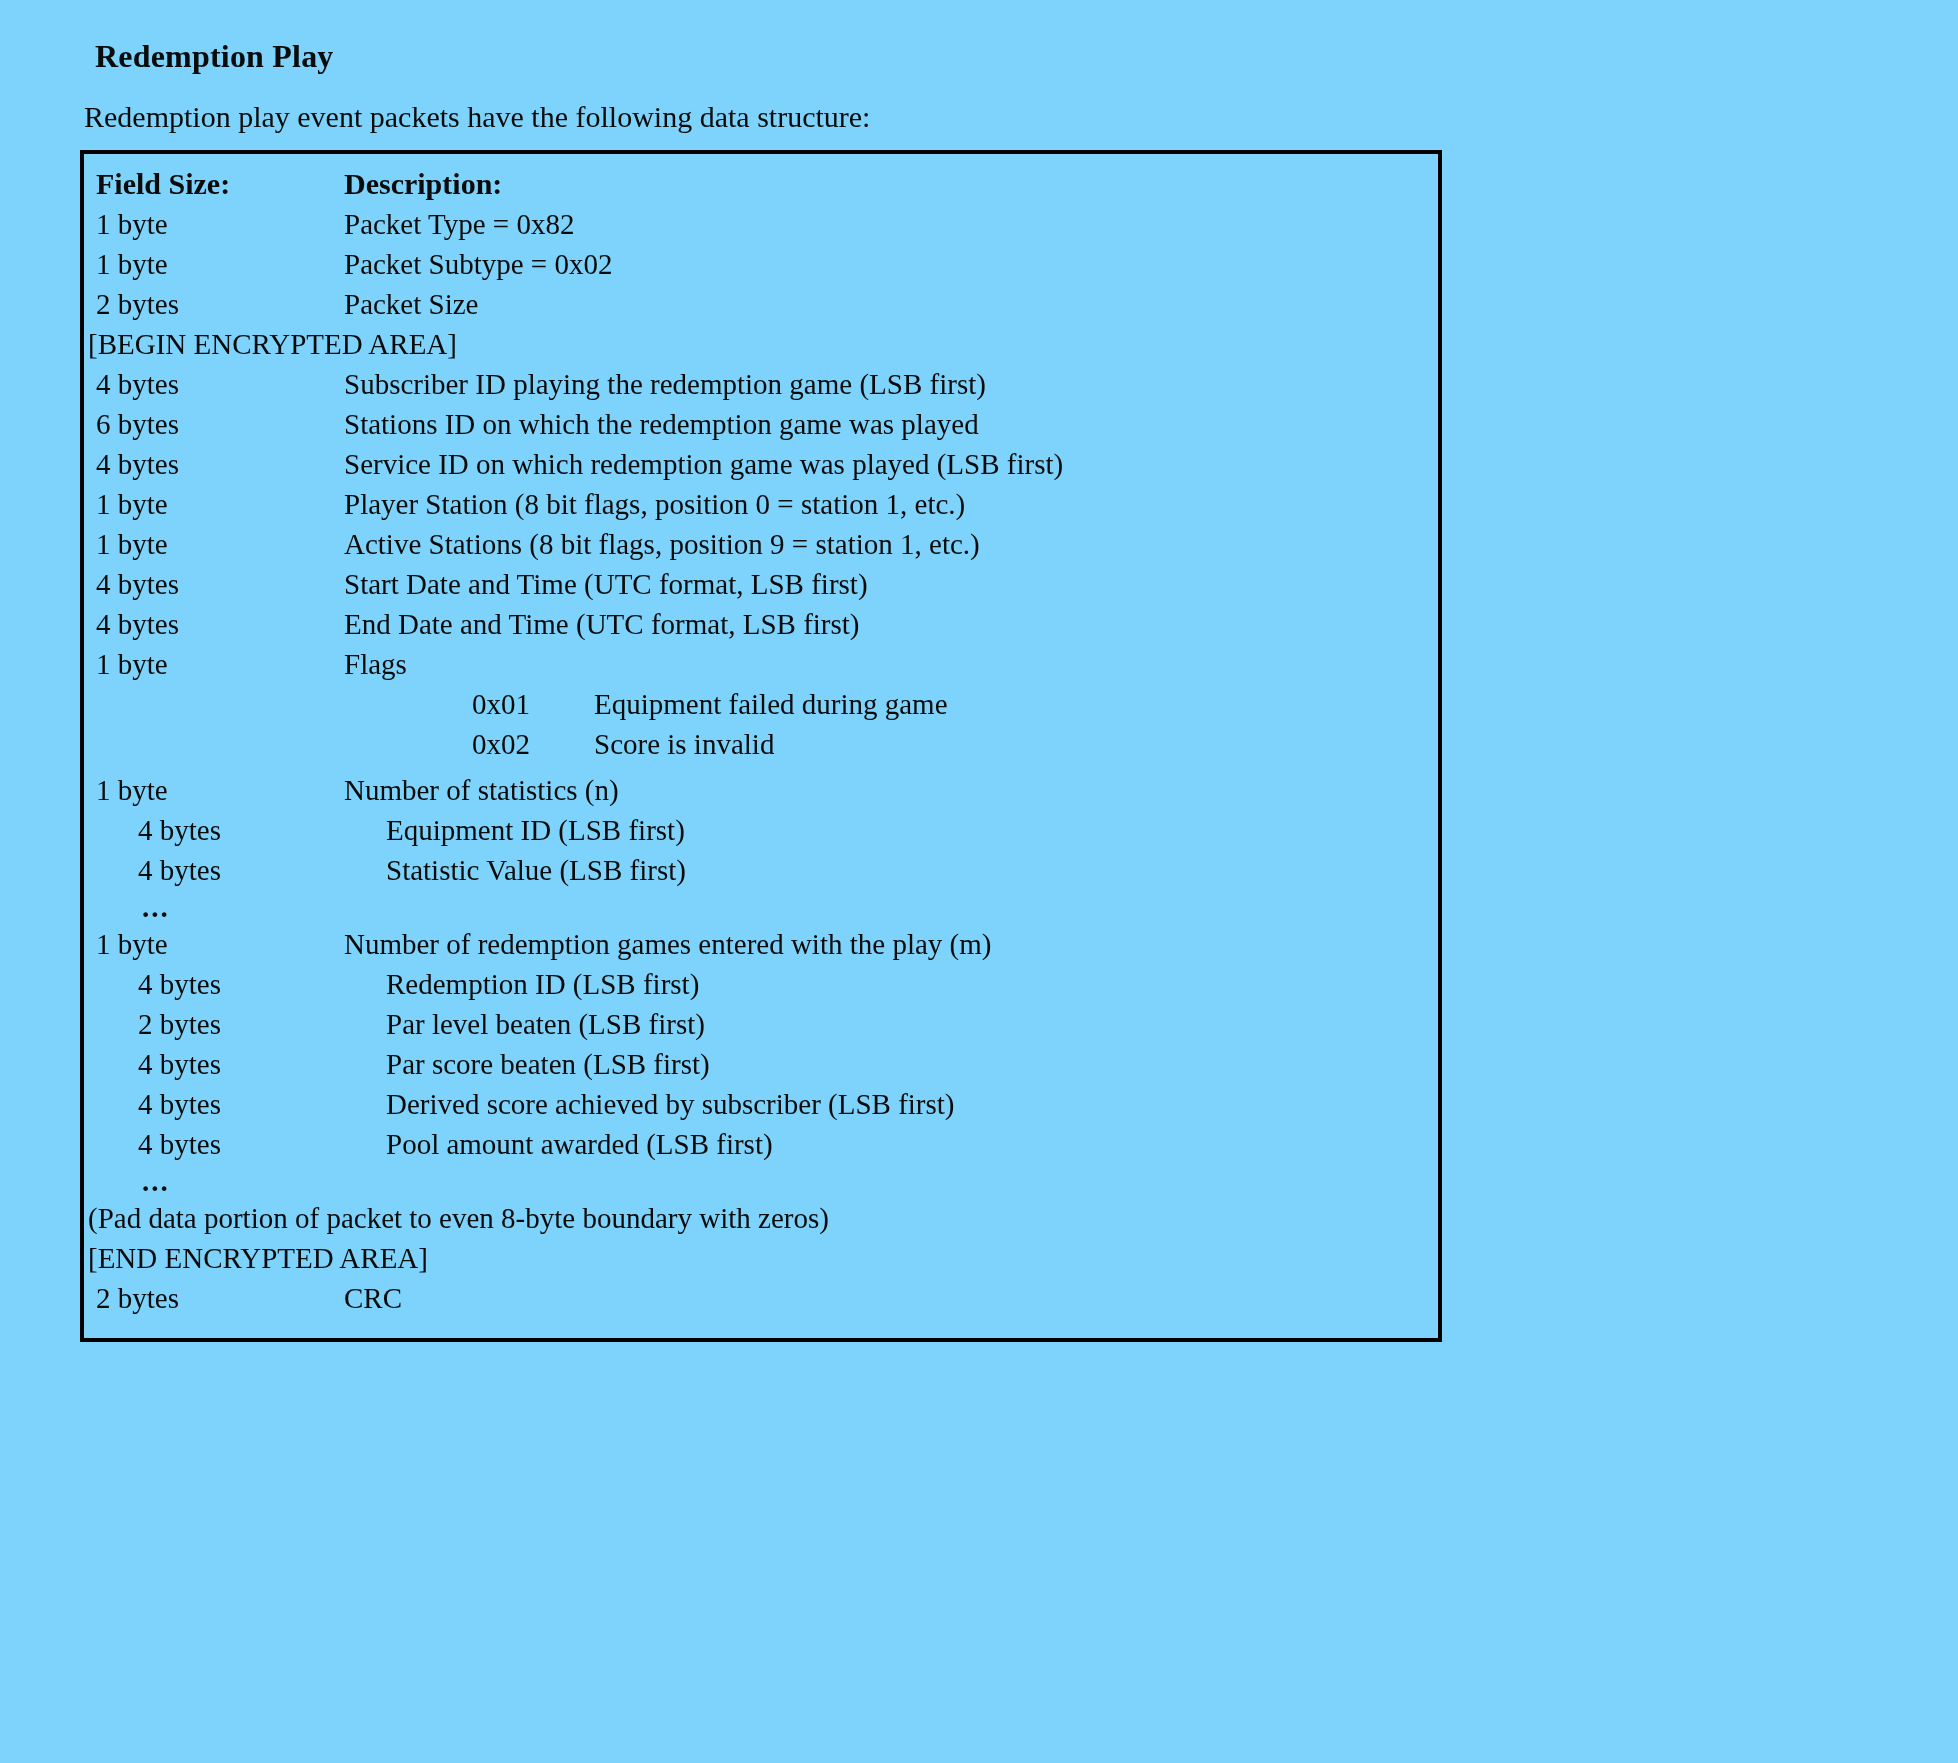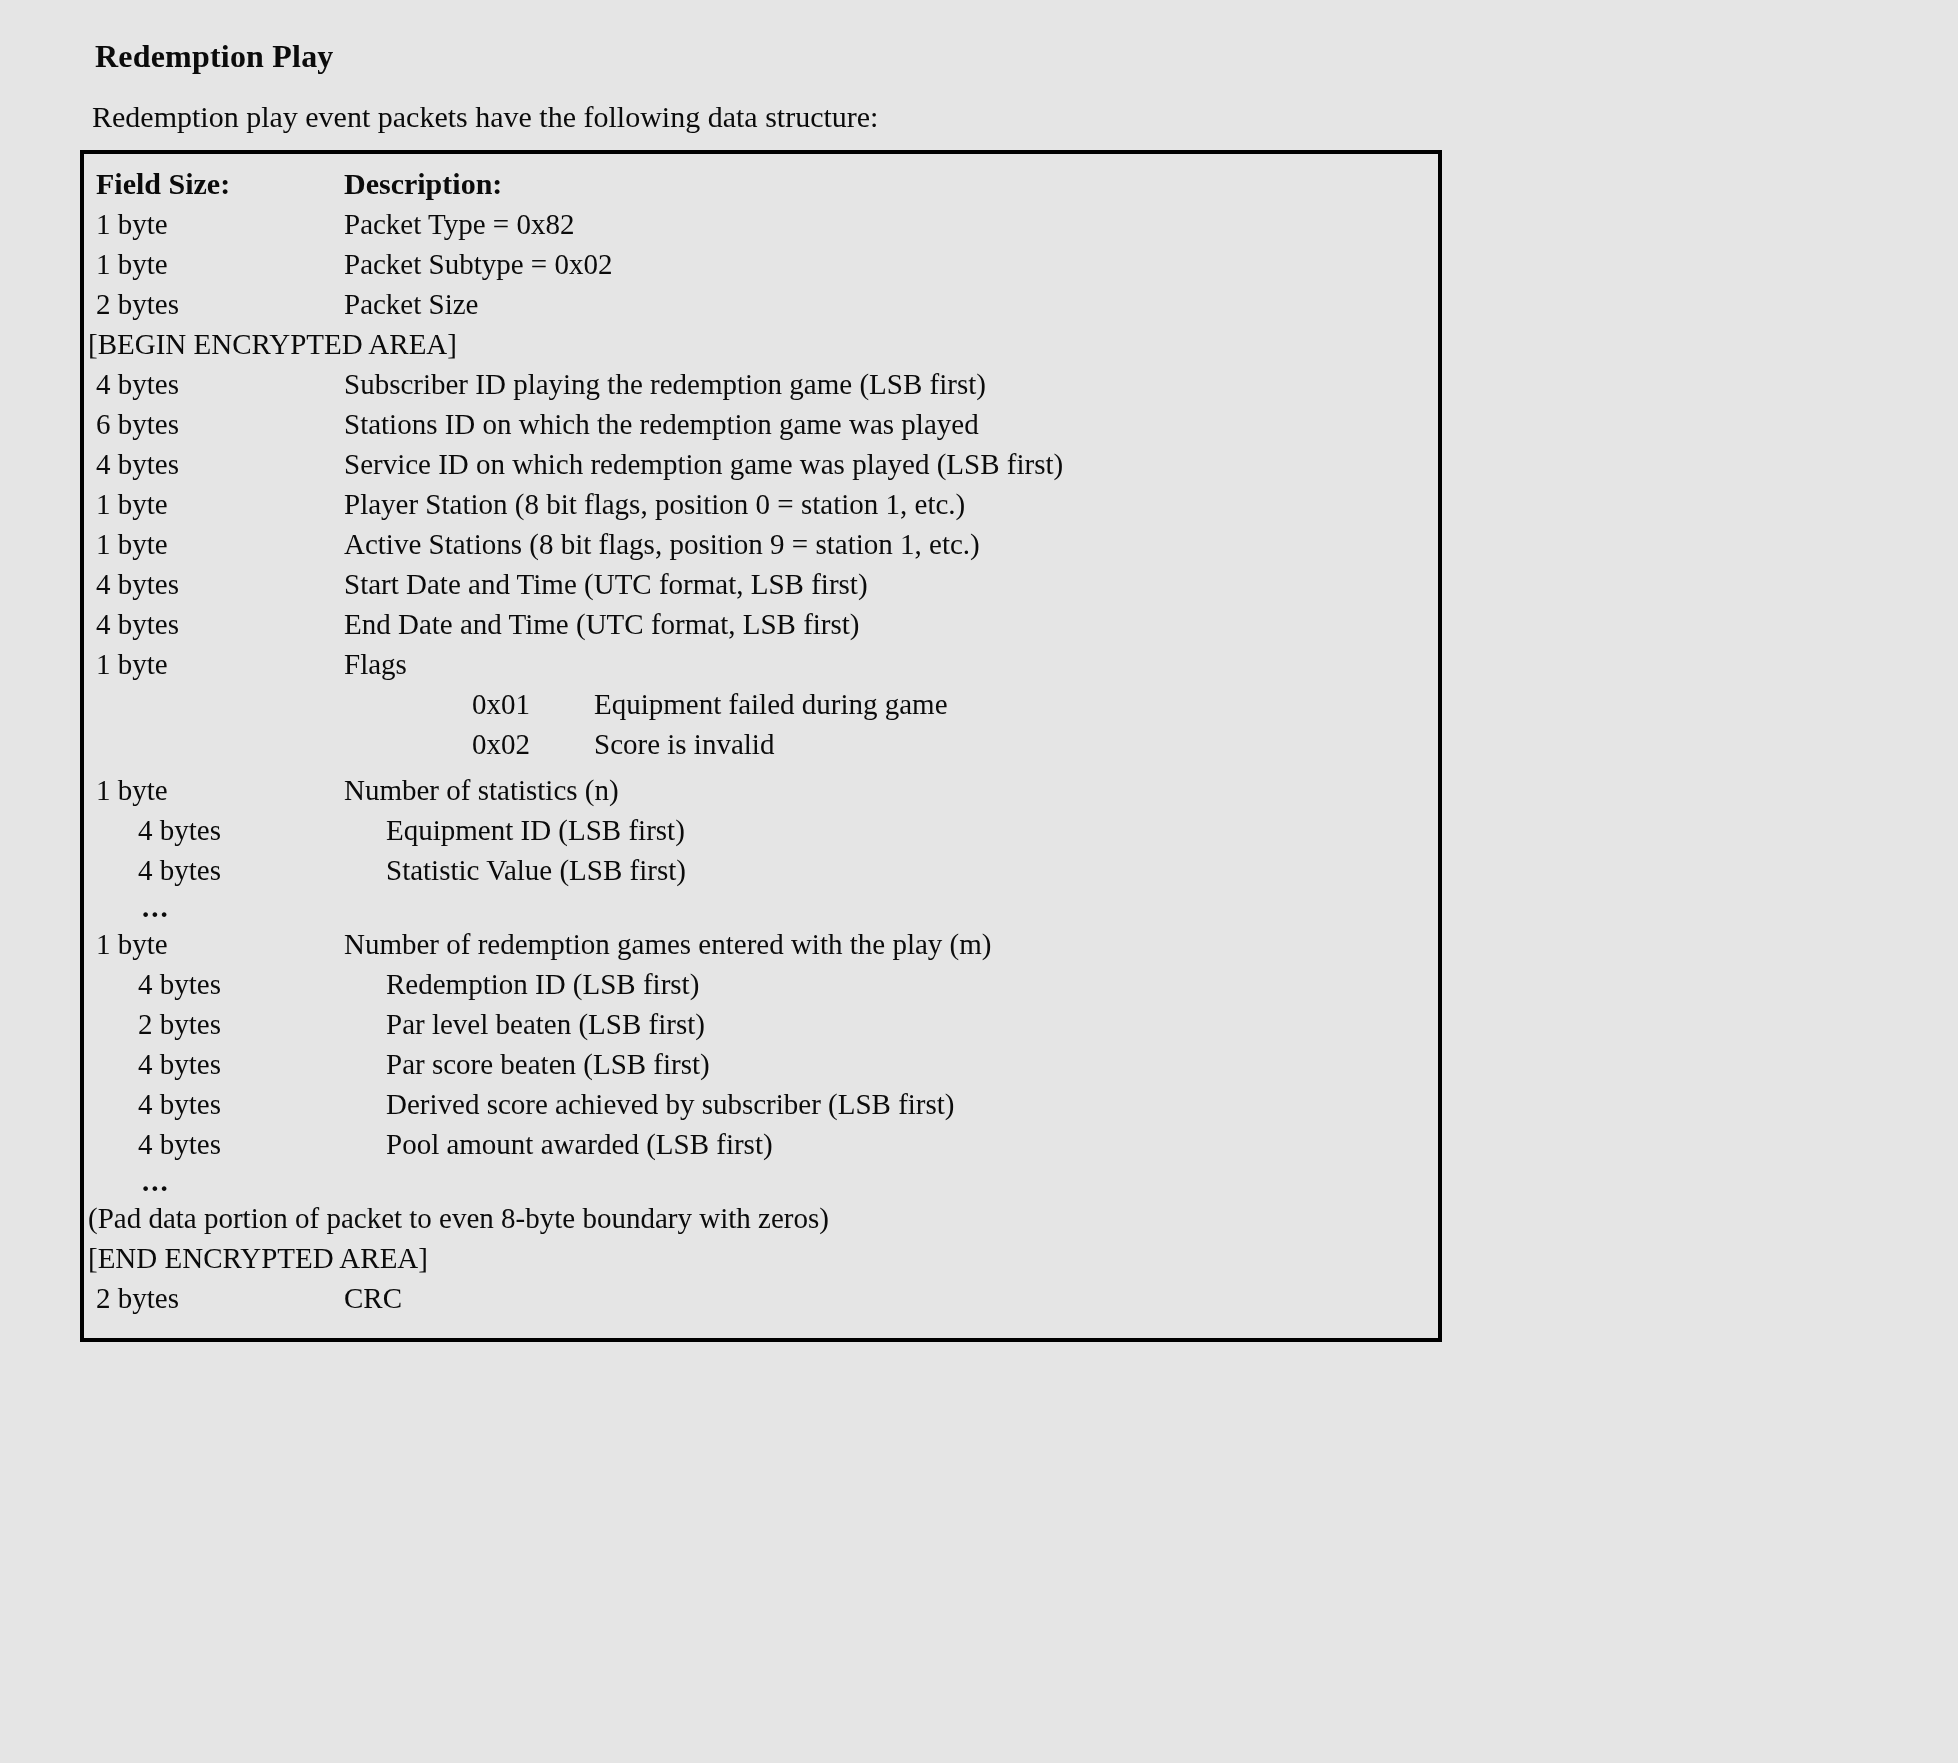--- a/index.html
+++ b/index.html
@@ -14,33 +14,33 @@
     font-family: "Liberation Serif", "DejaVu Serif", serif;
     color: #0b0b0b;
     -webkit-font-smoothing: antialiased;
   }
   .page {
     position: absolute;
     left: 0;
     top: 0;
     width: 1958px;
     height: 1763px;
-    background: #e5e5e5;
+    background: #7dd3fc;
   }
   .doc-title {
     position: absolute;
     left: 95px;
     top: 38px;
     font-size: 32px;
     font-weight: bold;
     letter-spacing: 0.2px;
   }
   .doc-intro {
     position: absolute;
-    left: 92px;
+    left: 84px;
     top: 100px;
     font-size: 30px;
   }
   .packet-box {
     position: absolute;
     left: 80px;
     top: 150px;
     width: 1362px;
     height: 1192px;
     border: 4px solid #000000;

